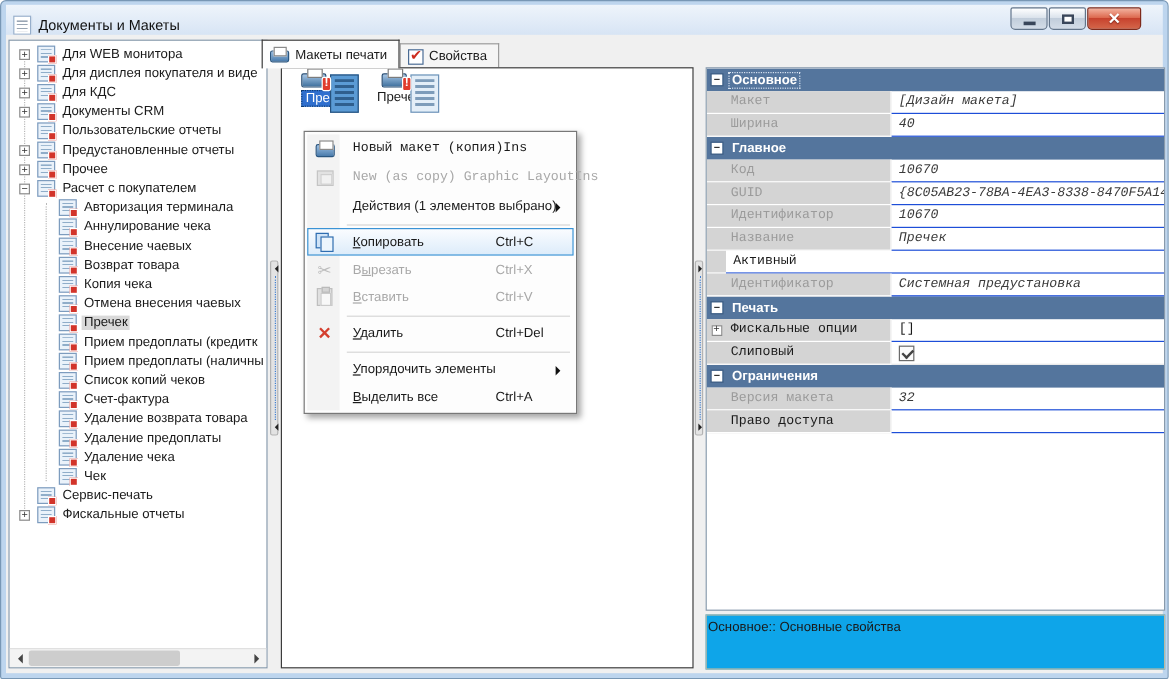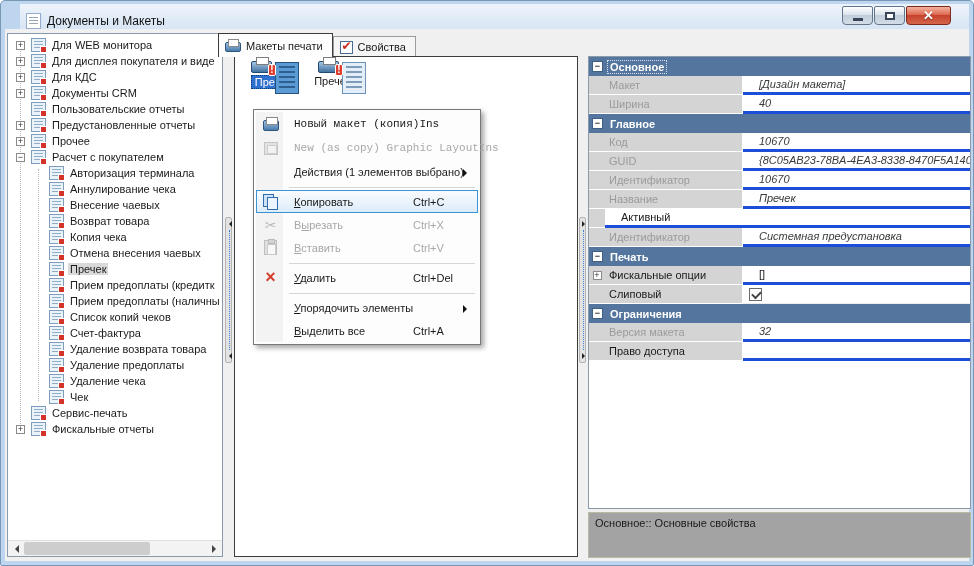--- a/index.html
+++ b/index.html
@@ -3,21 +3,21 @@
 <meta charset="utf-8">
 <style>
   * { box-sizing: border-box; margin: 0; padding: 0; }
   html,body { background:#fff; font-family:"Liberation Sans", sans-serif; }
   #window {
     position:relative; width:974px; height:566px;
     background:#bdd5ee; border:1px solid #7897b5; border-radius:5px 5px 2px 2px;
     overflow:hidden; font-size:11px; color:#1a1a1a;
   }
   
-  #titlebar{ position:absolute; left:19px; top:3px; right:4px; height:34px;
+  #titlebar{ position:absolute; left:4px; top:3px; right:4px; height:34px;
     background:linear-gradient(#eef4fb,#cfdff2); display:flex; align-items:center; }
   .app-ico{ width:15px; height:16px; margin:0 6px 0 6px; background:#fff;
     border:1px solid #96aecb; position:relative; box-shadow:1px 1px 0 #d7e4f2;}
   .app-ico::before{ content:""; position:absolute; left:2px; right:2px; top:3px; height:9px;
     background:repeating-linear-gradient(#9aa6b4 0 1px, transparent 1px 3px); }
   #window-title{ font-size:12px; color:#111; }
   .winbtns{ position:absolute; right:18px; top:2px; display:flex; gap:1px; }
   .wbtn{ height:19px; width:31px; border:1px solid #63758a; border-radius:2px 2px 4px 4px;
     background:linear-gradient(#ffffff,#dbe3ec 45%,#c0ccda 46%,#d4dde8);
     display:flex; align-items:center; justify-content:center; cursor:pointer;}
@@ -131,37 +131,37 @@
   
   #props-panel{ position:absolute; left:583px; top:27px; width:383px; height:453px;
     background:#fff; border:1px solid #889aac; overflow:hidden; }
   .prow{ display:block; }
   .prow .sec{ display:none; }
   .prow.is-section .sec{ display:flex; align-items:center; height:19px; background:#54759d; color:#fff; font-weight:bold; }
   .secbox{ width:9px; height:9px; margin:0 6px 0 4px; background:#fff; border:1px solid #fff;
     outline:1px solid #3f5f86; color:#333; font-size:9px; line-height:7px; text-align:center; cursor:pointer;}
   .sectitle{ padding:0 2px; }
   .prow.focus .sectitle{ outline:1px dotted #d7e2f0; }
-  .kv{ display:flex; height:19px; align-items:stretch; }
+  .kv{ display:flex; height:19px; align-items:stretch;font-family:Liberation Mono, monospace; }
   .gutter{ width:16px; background:#d4d4d4; border-bottom:1px solid #fff; display:flex; align-items:center; justify-content:center; }
   .gbox{ width:9px; height:9px; background:#fff; border:1px solid #8a8a8a; font-size:9px; line-height:7px; text-align:center; color:#333; cursor:pointer;}
   .gbox:empty{ display:none; }
   .plabel{ width:138px; background:#d4d4d4; border-bottom:1px solid #fff; border-right:1px solid #fff;
     display:flex; align-items:center; padding-left:4px; color:#1a1a1a; }
   .prow.dim .plabel{ color:#9b9b9b; }
-  .pvalue{ flex:1; display:flex; align-items:center; padding-left:16px; border-bottom:3px solid #1d4ed8;
+  .pvalue{ flex:1; display:flex; align-items:center; padding-left:6px; border-bottom:1px solid #1d4ed8;
     white-space:nowrap; overflow:hidden; }
   .prow.italic .pvalue{ font-style:italic; color:#3a3a3a; }
   .pcheck{ display:none; }
   .prow.has-check .pcheck{ flex:1; display:flex; align-items:center; padding-left:6px; border-bottom:1px solid #ececec; }
   .cbox{ position:relative; width:13px; height:13px; border:1px solid #6b6b6b; background:#fcfcfc; cursor:pointer;}
   .prow.checked .cbox::after{ content:""; position:absolute; left:2px; top:2px; width:7px; height:4px;
     border-left:2px solid #444; border-bottom:2px solid #444; transform:rotate(-45deg); }
   #status-box{ position:absolute; left:583px; top:483px; width:383px; height:46px;
-    background:#a3a3a3; border:1px solid #b9b9a4; padding:4px 6px; }
+    background:#0ea5e9; border:1px solid #b9b9a4; padding:4px 1px; }
 </style>
 </head>
 <body>
 
 <div id="window">
 
   <div id="titlebar">
     <span class="app-ico"></span>
     <span id="window-title">Документы и Макеты</span>
     <span class="winbtns">

